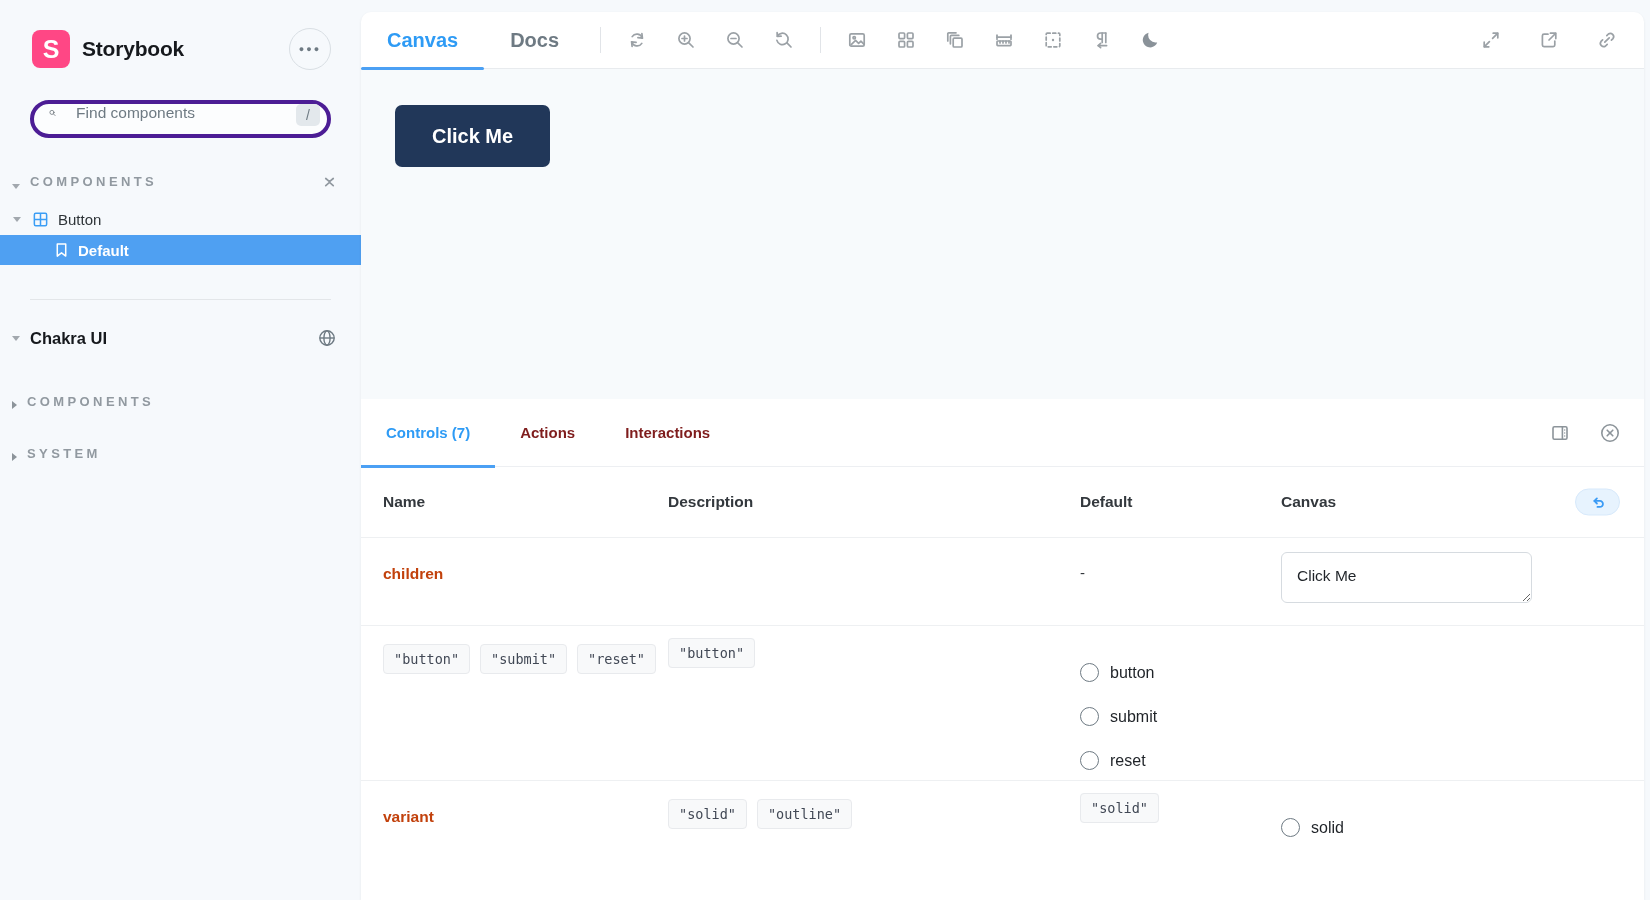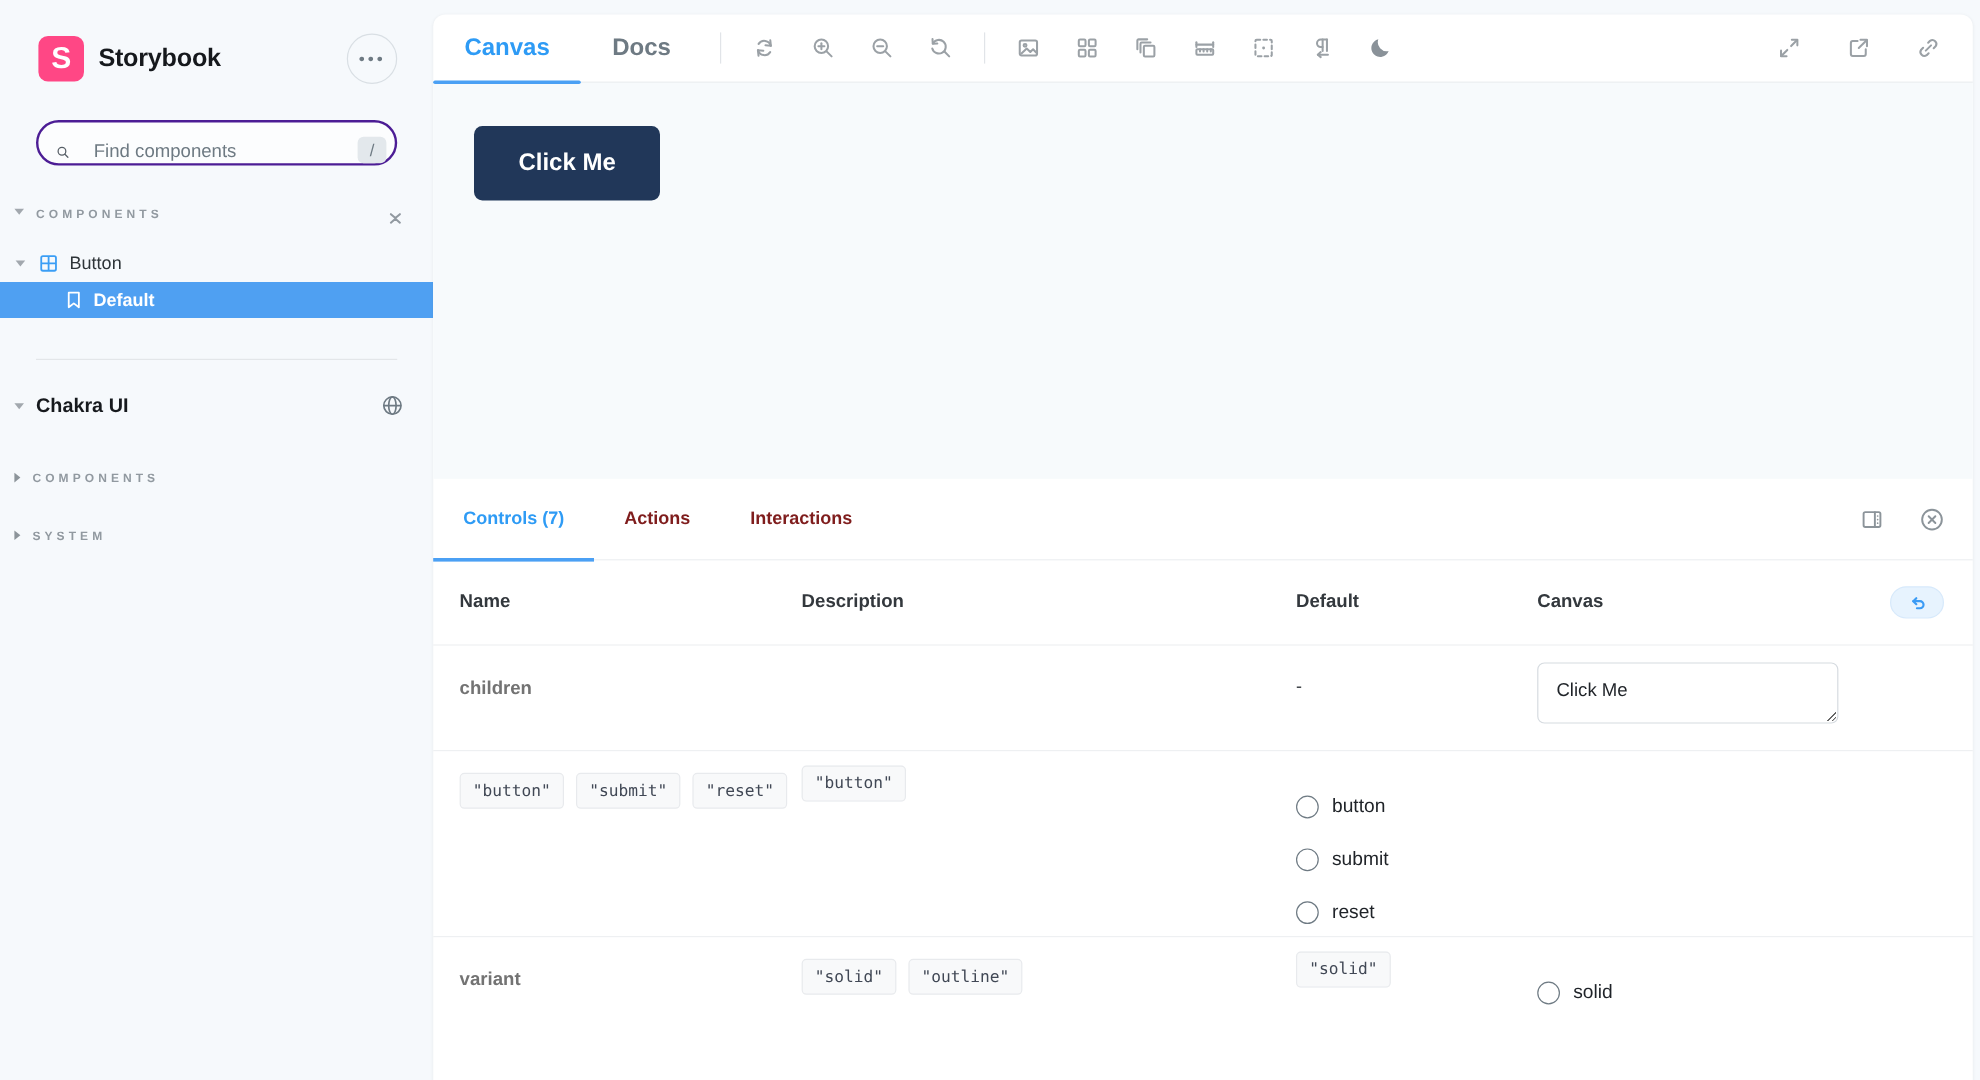--- a/index.html
+++ b/index.html
@@ -21,30 +21,30 @@
     color: #fff; font-weight: bold; font-size: 25px;
     display: flex; align-items: center; justify-content: center;
   }
   .brand-name { font-size: 21px; font-weight: bold; color: #16191D; letter-spacing: -0.2px; }
   .menu-btn {
     width: 42px; height: 42px; border-radius: 50%; border: 1px solid #D9DFE4;
     color: #6E7A83; font-size: 13px; letter-spacing: 1.5px;
     display: flex; align-items: center; justify-content: center;
   }
   .search {
-    margin: 30px 30px 0 30px; height: 38px; border: 2px solid #4c1d95; border-radius: 20px;
-    display: flex; align-items: flex-end; gap: 20px; padding: 0 7px 0 15px; background: rgba(255,255,255,.65);
+    margin: 30px 30px 0 30px; height: 38px; border: 4px solid #4c1d95; border-radius: 20px;
+    display: flex; align-items: flex-start; gap: 20px; padding: 0 7px 0 15px; background: rgba(255,255,255,.65);
   }
   .search input { flex: 1; border: 0; outline: 0; background: transparent; font-size: 15.5px; color: #333; font-family: inherit; }
   .search input::placeholder { color: #6E7A83; }
   .kbd { background: #E3E8EC; border-radius: 5px; padding: 3px 10px; color: #6E7A83; font-size: 14px; }
 
   .section-row {
-    display: flex; align-items: flex-start; margin: 36px 24px 0 12px;
-    color: #9199A0; font-weight: bold; font-size: 10px; letter-spacing: 3.4px; cursor: pointer;
+    display: flex; align-items: flex-end; margin: 36px 24px 0 12px;
+    color: #9199A0; font-weight: bold; font-size: 13px; letter-spacing: 3.4px; cursor: pointer;
   }
   .section-row .label { margin-left: 10px; }
   .caret-d { width: 0; height: 0; border-left: 4.5px solid transparent; border-right: 4.5px solid transparent; border-top: 5.5px solid #A2A8AE; }
   .caret-r { width: 0; height: 0; border-top: 4.5px solid transparent; border-bottom: 4.5px solid transparent; border-left: 5.5px solid #8C949A; }
   .spacer { flex: 1; }
 
   .tree { margin-top: 15px; }
   .tree-row { display: flex; align-items: center; height: 31px; font-size: 15px; color: #2E3438; cursor: pointer; }
   .tree-row .caret-d { margin: 0 0 0 13px; }
   .comp-icon { margin-left: 11px; }
@@ -98,21 +98,21 @@
   .header-row .hcell { font-size: 15.5px; font-weight: bold; color: #33383D; }
   .reset-btn {
     position: absolute; right: 24px; top: 50%; transform: translateY(-50%);
     width: 45px; height: 27px; border-radius: 14px; background: #E7F3FE; border: 1px solid #D7E9FB;
     display: flex; align-items: center; justify-content: center;
   }
   .body-row { border-top: 1px solid #EEF0F2; }
   .row-children { height: 88px; }
   .row-type { height: 155px; }
   .row-variant { height: 175px; }
-  .cell-name { font-size: 15.5px; font-weight: bold; color: #737373; padding-top: 27px; }
+  .cell-name { font-size: 15.5px; font-weight: bold; color: #c2410c; padding-top: 27px; }
   .cell-desc { display: flex; gap: 10px; flex-wrap: wrap; padding-top: 18px; }
   .cell-default { padding-top: 18px; font-size: 15px; color: #33383D; }
   .cell-default.dash { padding-top: 26px; }
   .badge {
     font-family: "DejaVu Sans Mono", monospace; font-size: 13.5px; color: #414855;
     background: #F8F9FA; border: 1px solid #E8EAED; border-radius: 4px; padding: 6px 10px; white-space: nowrap;
   }
   .cell-control { padding-top: 14px; }
   .ctl-text {
     width: 251px; height: 51px; border: 1px solid #D6DBE0; border-radius: 6px;

